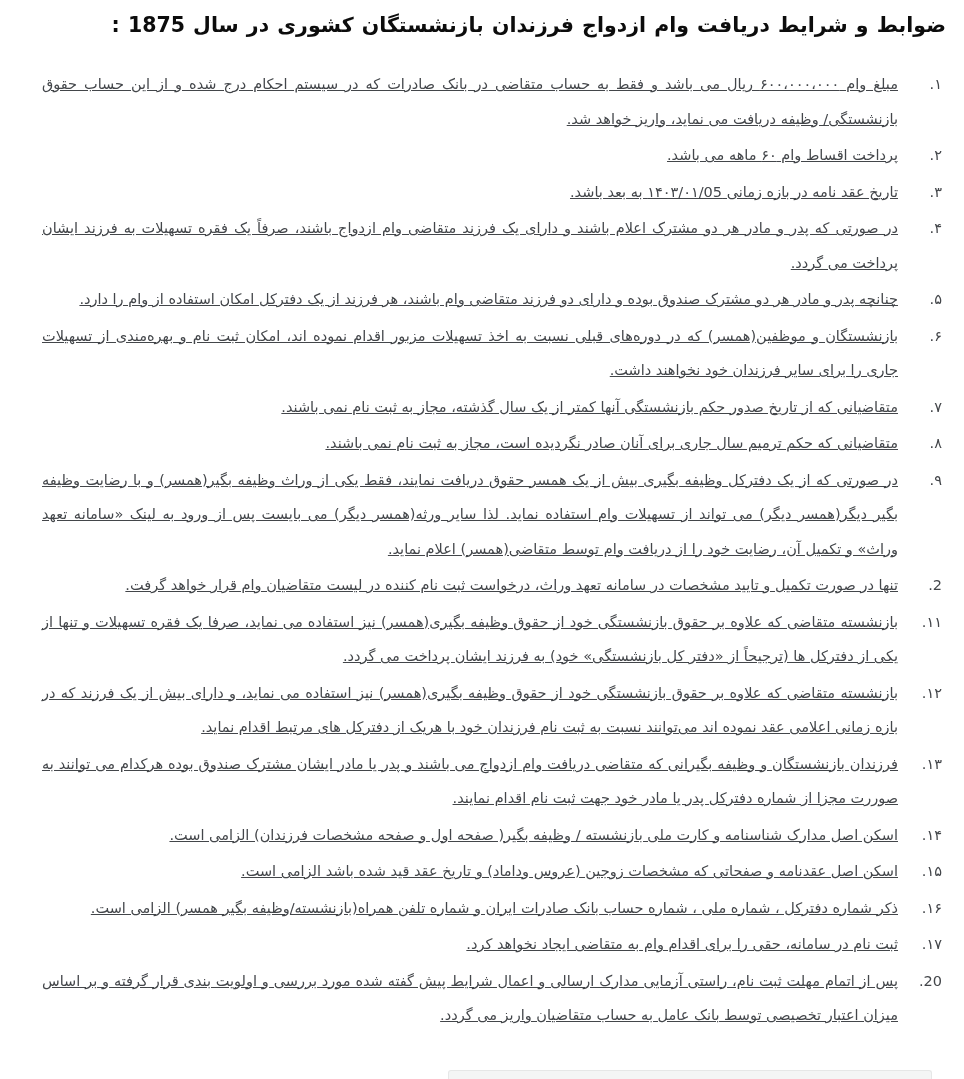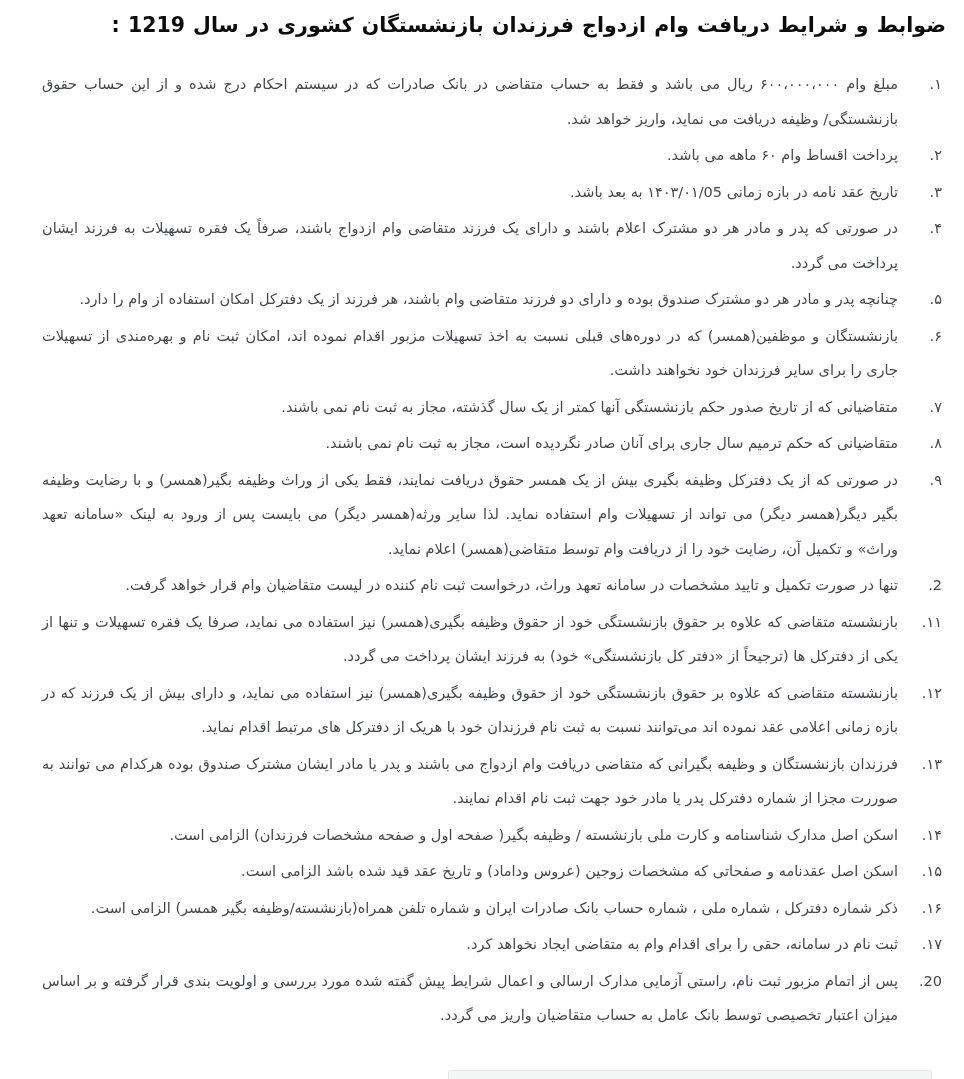--- a/index.html
+++ b/index.html
@@ -45,40 +45,41 @@
     flex: 0 0 34px;
     text-align: right;
     white-space: nowrap;
     padding-left: 10px;
     color: #43464a;
   }
   .term-text {
     flex: 1;
     text-align: justify;
     text-justify: inter-word;
+    text-decoration: underline;
   }
   .page-edge-artifact {
     position: absolute;
     bottom: 0;
     right: 32px;
     width: 482px;
     height: 8px;
     background: #f4f5f5;
     border: 1px solid #e6e7e7;
     border-bottom: none;
     border-top-left-radius: 3px;
     border-top-right-radius: 3px;
   }
 </style>
 </head>
 <body>
 
 <div class="doc">
 
-  <div class="doc-title">ضوابط و شرایط دریافت وام ازدواج فرزندان بازنشستگان کشوری در سال 1219 :</div>
+  <div class="doc-title">ضوابط و شرایط دریافت وام ازدواج فرزندان بازنشستگان کشوری در سال 1875 :</div>
 
   <div class="terms-list">
 
       <div class="term-item">
         <span class="term-number">۱.</span>
         <span class="term-text">مبلغ وام ۶۰۰،۰۰۰،۰۰۰ ریال می باشد و فقط به حساب متقاضی در بانک صادرات که در سیستم احکام درج شده و از این حساب حقوق بازنشستگی/ وظیفه دریافت می نماید، واریز خواهد شد.</span>
       </div>
 
       <div class="term-item">
         <span class="term-number">۲.</span>
@@ -155,19 +156,19 @@
         <span class="term-text">ذکر شماره دفترکل ، شماره ملی ، شماره حساب بانک صادرات ایران و شماره تلفن همراه(بازنشسته/وظیفه بگیر همسر) الزامی است.</span>
       </div>
 
       <div class="term-item">
         <span class="term-number">۱۷.</span>
         <span class="term-text">ثبت نام در سامانه، حقی را برای اقدام وام به متقاضی ایجاد نخواهد کرد.</span>
       </div>
 
       <div class="term-item">
         <span class="term-number">20.</span>
-        <span class="term-text">پس از اتمام مزبور ثبت نام، راستی آزمایی مدارک ارسالی و اعمال شرایط پیش گفته شده مورد بررسی و اولویت بندی قرار گرفته و بر اساس میزان اعتبار تخصیصی توسط بانک عامل به حساب متقاضیان واریز می گردد.</span>
+        <span class="term-text">پس از اتمام مهلت ثبت نام، راستی آزمایی مدارک ارسالی و اعمال شرایط پیش گفته شده مورد بررسی و اولویت بندی قرار گرفته و بر اساس میزان اعتبار تخصیصی توسط بانک عامل به حساب متقاضیان واریز می گردد.</span>
       </div>
     </div>
 
   <div class="page-edge-artifact"></div>
 
 </div>
 
 </body></html>

